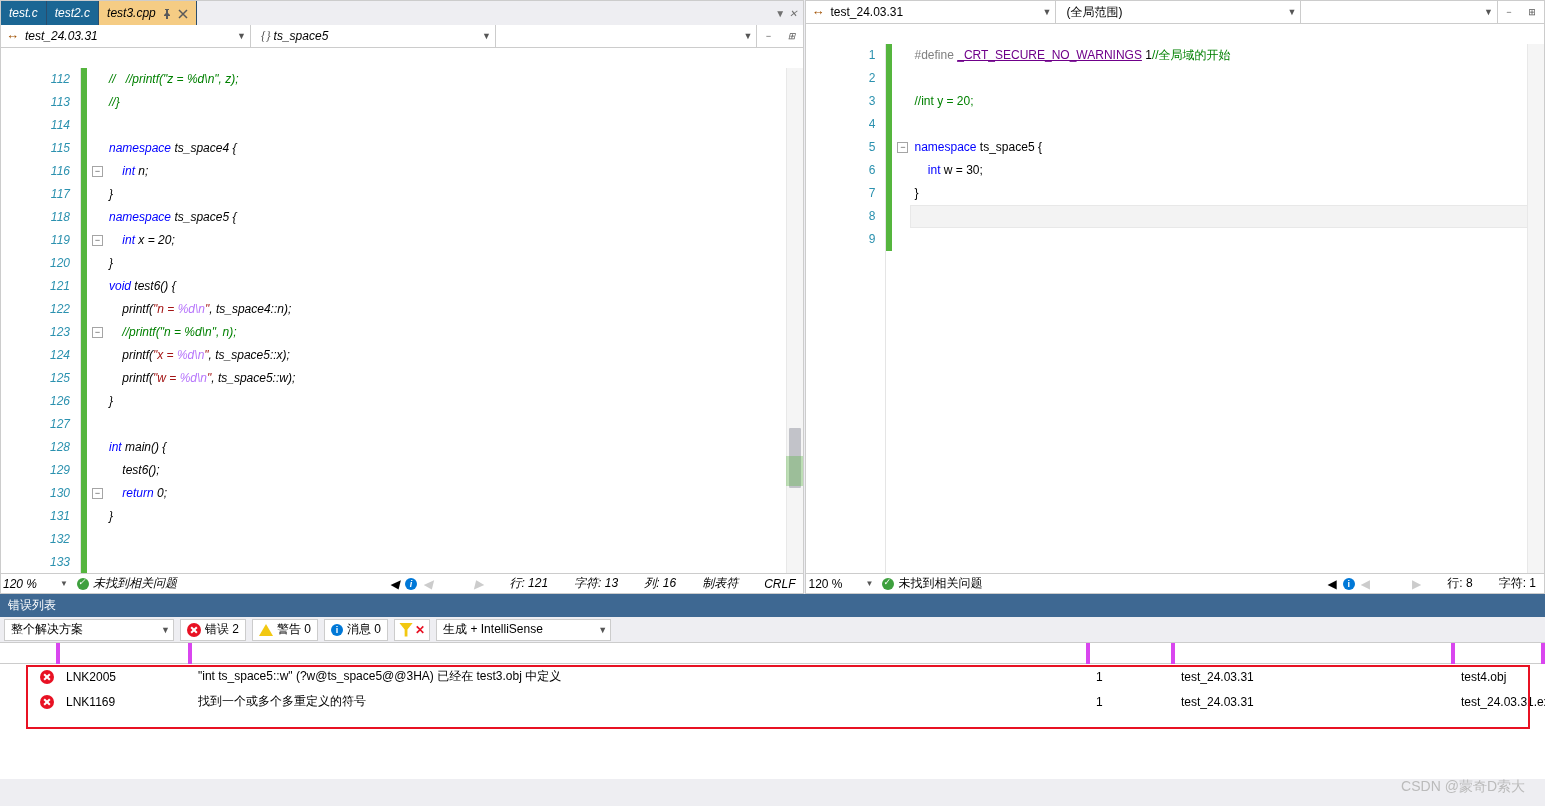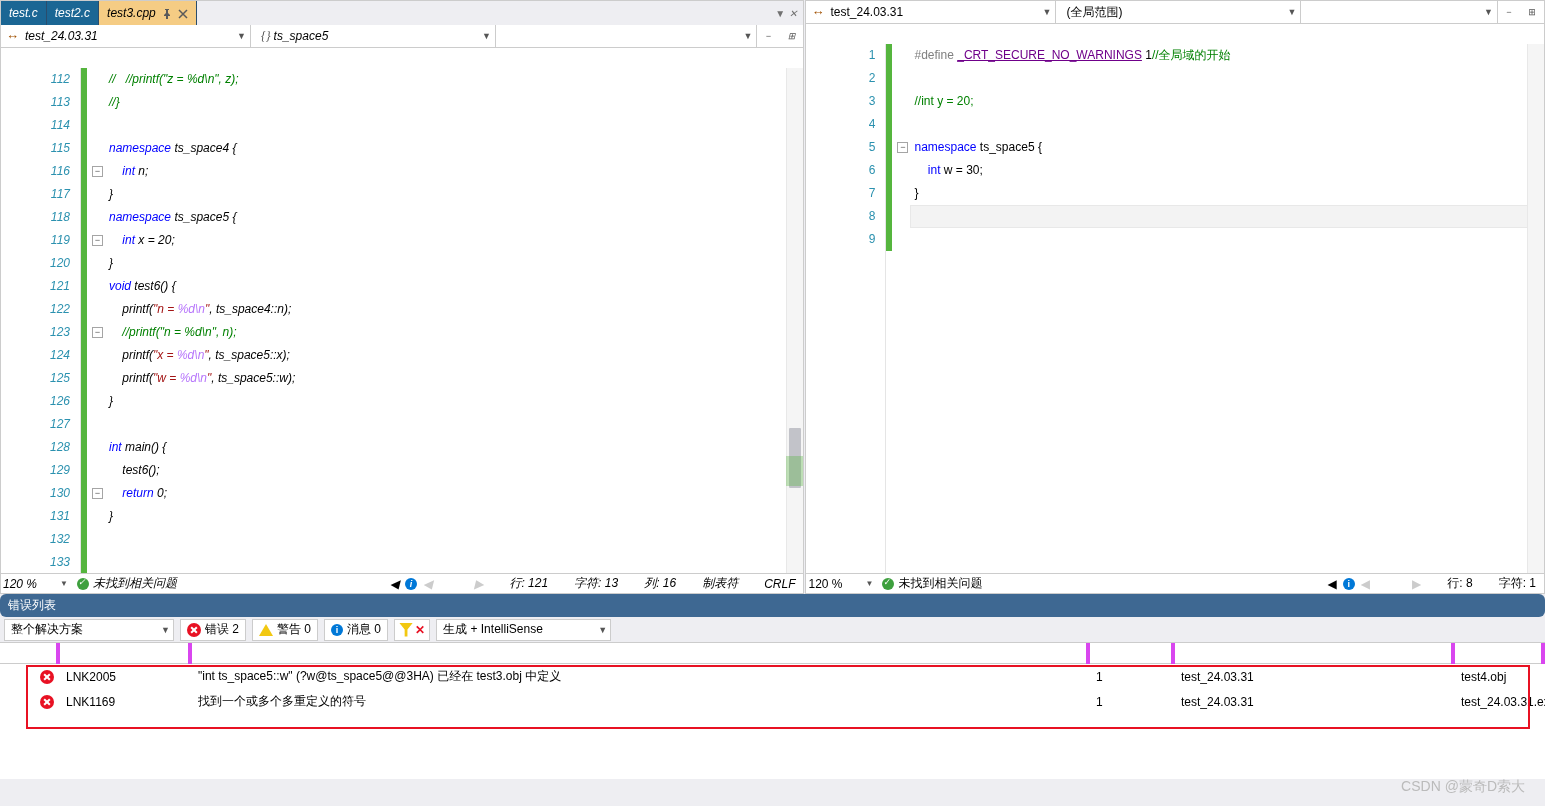--- a/index.html
+++ b/index.html
@@ -51,21 +51,21 @@
 
 .status-bar { height: 20px; background: #fff; border-top: 1px solid #ccc; display: flex; align-items: center; font-size: 11px; overflow: hidden; }
 .status-bar .sb-item { margin-right: 6px; white-space: nowrap; display: flex; align-items: center; }
 .zoom { width: 70px; padding-left: 2px; position: relative; }
 .zoom .chev { position: absolute; right: 3px; font-size: 8px; color: #555; }
 .ok-ico { width: 12px; height: 12px; border-radius: 50%; background: #3ea03e; display: inline-block; margin-right: 4px; position: relative; }
 .ok-ico::after { content: '✓'; color: #fff; font-size: 9px; position: absolute; left: 1px; top: -1px; }
 .info-ico { width: 12px; height: 12px; border-radius: 50%; background: #0078d7; display: inline-block; color: #fff; font-size: 9px; text-align: center; line-height: 12px; font-weight: bold; }
 .flex-spacer { flex: 1; }
 
-.errbar { height: 23px; background: #3e6892; color: #fff; display: flex; align-items: center; padding-left: 8px; font-size: 12px; border-radius: 6px; }
+.errbar { height: 23px; background: #3e6892; color: #fff; display: flex; align-items: center; padding-left: 8px; font-size: 12px; }
 .errtoolbar { height: 26px; background: #eeeef2; display: flex; align-items: center; padding: 2px 4px; gap: 6px; border-bottom: 1px solid #ccc; }
 .dd { background: #fff; border: 1px solid #ccc; height: 22px; display: flex; align-items: center; padding: 0 18px 0 6px; position: relative; font-size: 12px; }
 .dd .chev { position: absolute; right: 3px; font-size: 9px; color: #555; }
 .filter-btn { background: #fff; border: 1px solid #ccc; height: 22px; display: flex; align-items: center; padding: 0 6px; gap: 4px; font-size: 12px; }
 .err-ico { width: 14px; height: 14px; border-radius: 50%; background: #e81123; display: inline-block; position: relative; }
 .err-ico::before, .err-ico::after { content: ''; position: absolute; left: 3px; top: 6px; width: 8px; height: 2px; background: #fff; }
 .err-ico::before { transform: rotate(45deg); }
 .err-ico::after { transform: rotate(-45deg); }
 .warn-ico { width: 0; height: 0; border-left: 7px solid transparent; border-right: 7px solid transparent; border-bottom: 12px solid #f2c811; display: inline-block; position: relative; }
 .filter-funnel { width: 14px; height: 14px; background: #f2c811; display: inline-block; clip-path: polygon(0 0, 100% 0, 60% 50%, 60% 100%, 40% 100%, 40% 50%); }

